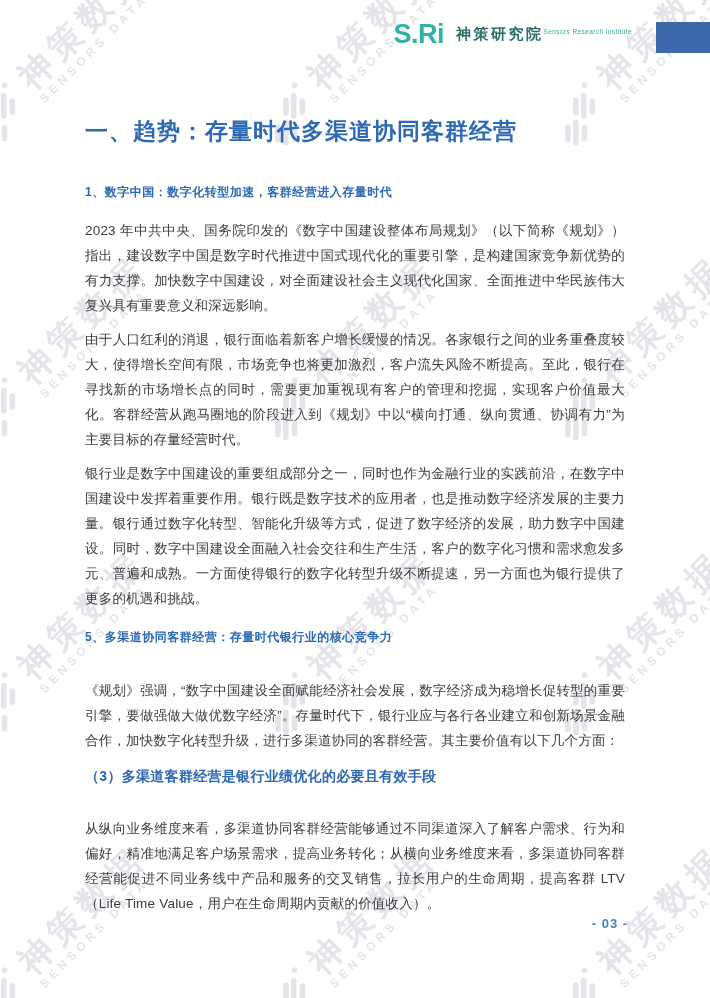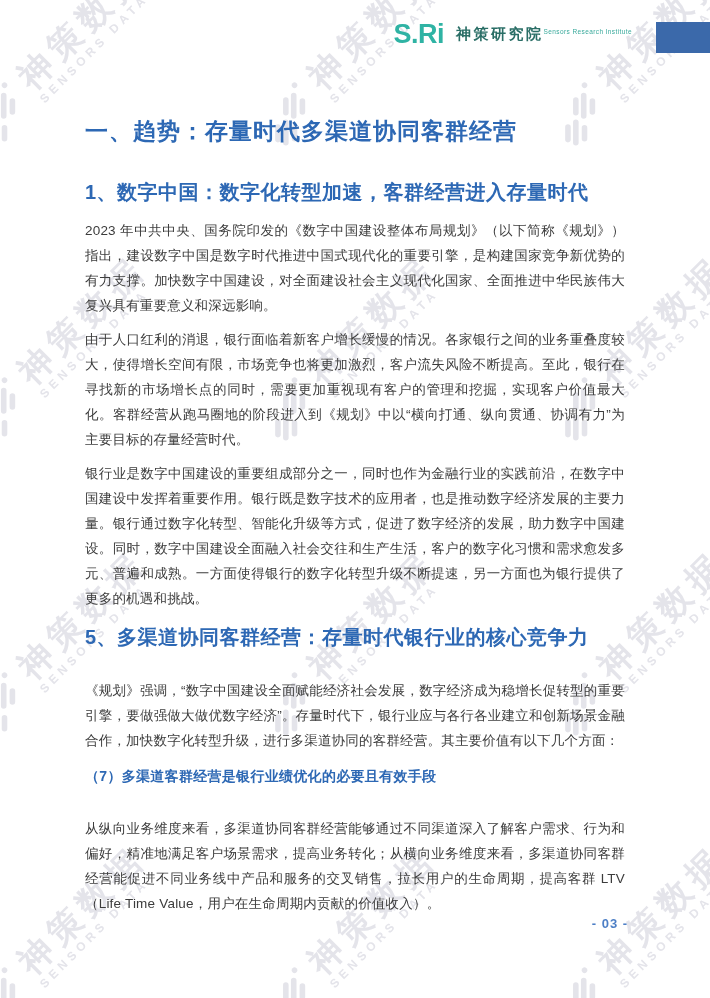--- a/index.html
+++ b/index.html
@@ -37,21 +37,21 @@
   .content{
     position:absolute;top:0;left:85px;width:540px;z-index:1;
   }
   .doc-title{
     margin:116px 0 0 0;
     font-size:23px;line-height:30px;font-weight:800;
     color:#2d68b4;letter-spacing:1px;
   }
   .sec-h{
     margin:36px 0 0 0;
-    font-size:20px;line-height:20px;font-weight:800;
+    font-size:12px;line-height:20px;font-weight:800;
     color:#2d68b4;letter-spacing:0.5px;
   }
   .sec-h.second{margin-top:16px;}
   .sub-h{
     margin:14px 0 0 0;
     font-size:14px;line-height:18px;font-weight:800;
     color:#2d68b4;letter-spacing:0.3px;
   }
   .para{
     margin:31px 0 0 0;
@@ -295,19 +295,19 @@
     <h1 class="doc-title">一、趋势：存量时代多渠道协同客群经营</h1>
 
     <h2 class="sec-h">1、数字中国：数字化转型加速，客群经营进入存量时代</h2>
     <p class="para first">2023 年中共中央、国务院印发的《数字中国建设整体布局规划》（以下简称《规划》）指出，建设数字中国是数字时代推进中国式现代化的重要引擎，是构建国家竞争新优势的有力支撑。加快数字中国建设，对全面建设社会主义现代化国家、全面推进中华民族伟大复兴具有重要意义和深远影响。</p>
     <p class="para tight">由于人口红利的消退，银行面临着新客户增长缓慢的情况。各家银行之间的业务重叠度较大，使得增长空间有限，市场竞争也将更加激烈，客户流失风险不断提高。至此，银行在寻找新的市场增长点的同时，需要更加重视现有客户的管理和挖掘，实现客户价值最大化。客群经营从跑马圈地的阶段进入到《规划》中以“横向打通、纵向贯通、协调有力”为主要目标的存量经营时代。</p>
     <p class="para tight">银行业是数字中国建设的重要组成部分之一，同时也作为金融行业的实践前沿，在数字中国建设中发挥着重要作用。银行既是数字技术的应用者，也是推动数字经济发展的主要力量。银行通过数字化转型、智能化升级等方式，促进了数字经济的发展，助力数字中国建设。同时，数字中国建设全面融入社会交往和生产生活，客户的数字化习惯和需求愈发多元、普遍和成熟。一方面使得银行的数字化转型升级不断提速，另一方面也为银行提供了更多的机遇和挑战。</p>
 
     <h2 class="sec-h second">5、多渠道协同客群经营：存量时代银行业的核心竞争力</h2>
     <p class="para">《规划》强调，“数字中国建设全面赋能经济社会发展，数字经济成为稳增长促转型的重要引擎，要做强做大做优数字经济”。存量时代下，银行业应与各行各业建立和创新场景金融合作，加快数字化转型升级，进行多渠道协同的客群经营。其主要价值有以下几个方面：</p>
 
-    <h3 class="sub-h">（7）多渠道客群经营是银行业绩优化的必要且有效手段</h3>
+    <h3 class="sub-h">（3）多渠道客群经营是银行业绩优化的必要且有效手段</h3>
     <p class="para">从纵向业务维度来看，多渠道协同客群经营能够通过不同渠道深入了解客户需求、行为和偏好，精准地满足客户场景需求，提高业务转化；从横向业务维度来看，多渠道协同客群经营能促进不同业务线中产品和服务的交叉销售，拉长用户的生命周期，提高客群 LTV（Life Time Value，用户在生命周期内贡献的价值收入）。</p>
   </div>
 
   <div class="page-num">- 03 -</div>
 
 </div>
 
 </body></html>

